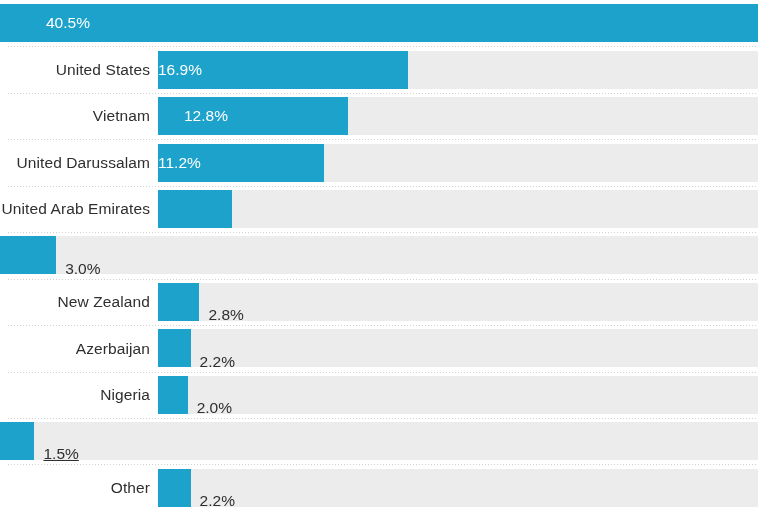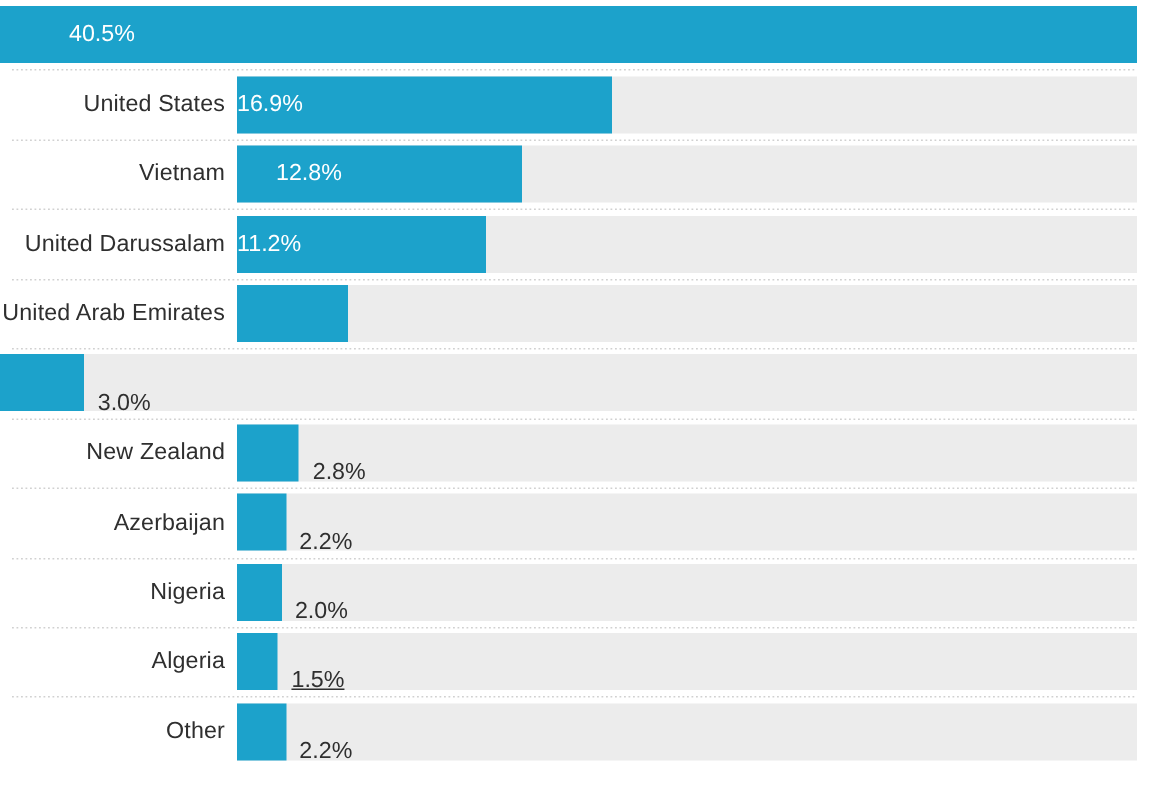--- a/index.html
+++ b/index.html
@@ -171,21 +171,20 @@
         </div>
       </div>
       <div class="bar-row">
         <div class="cat-label">Nigeria</div>
         <div class="track">
           <div class="bar" style="width: 4.93827%; background: rgb(28, 162, 203);"></div>
           <div class="value-outside" style="left: calc(4.93827% + 9px);">2.0%</div>
         </div>
       </div>
       <div class="bar-row">
-        <div class="cat-label">Algeria</div>
         <div class="track">
           <div class="bar" style="width: 4.55%; background: rgb(28, 162, 203);"></div>
           <div class="value-outside" style="left: calc(4.55% + 9px); text-decoration: underline;">1.5%</div>
         </div>
       </div>
       <div class="bar-row">
         <div class="cat-label">Other</div>
         <div class="track">
           <div class="bar" style="width: 5.4321%; background: rgb(28, 162, 203);"></div>
           <div class="value-outside" style="left: calc(5.4321% + 9px);">2.2%</div>

